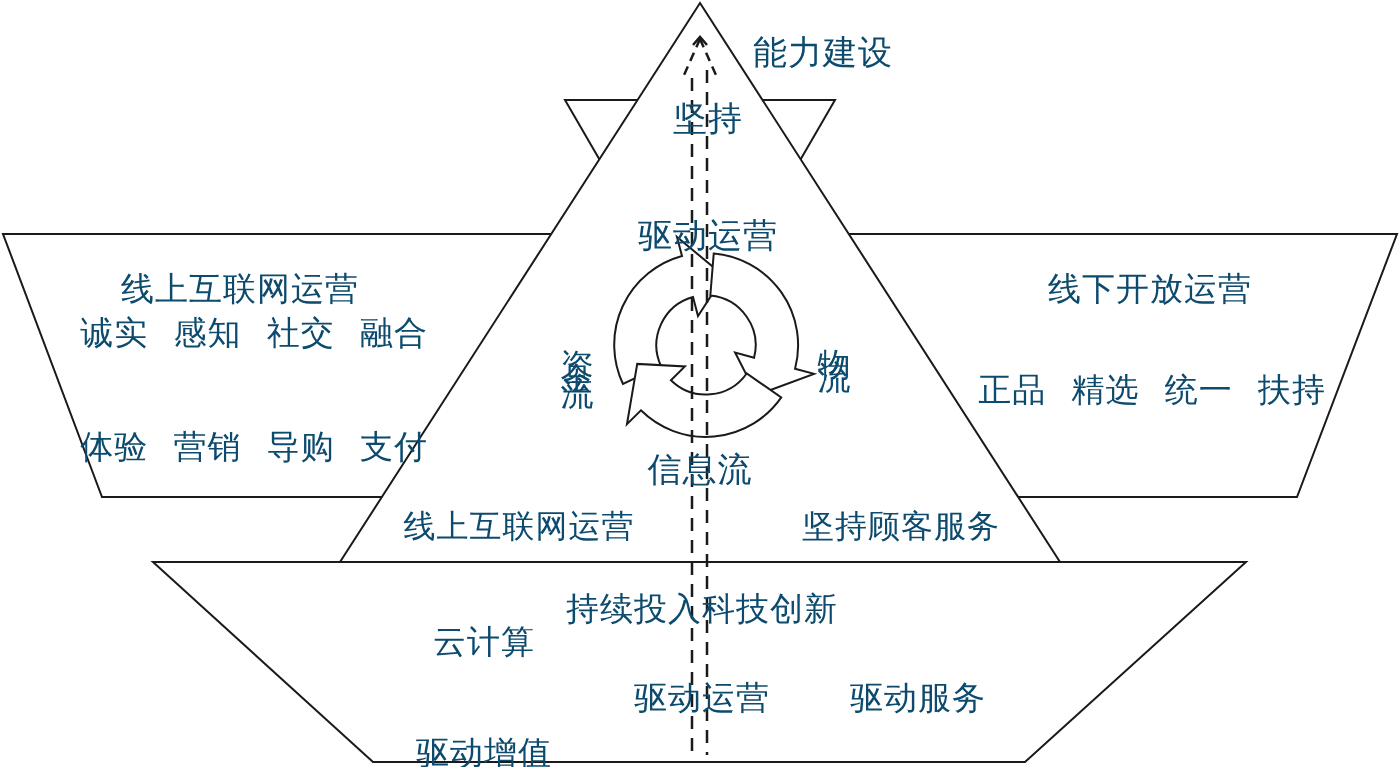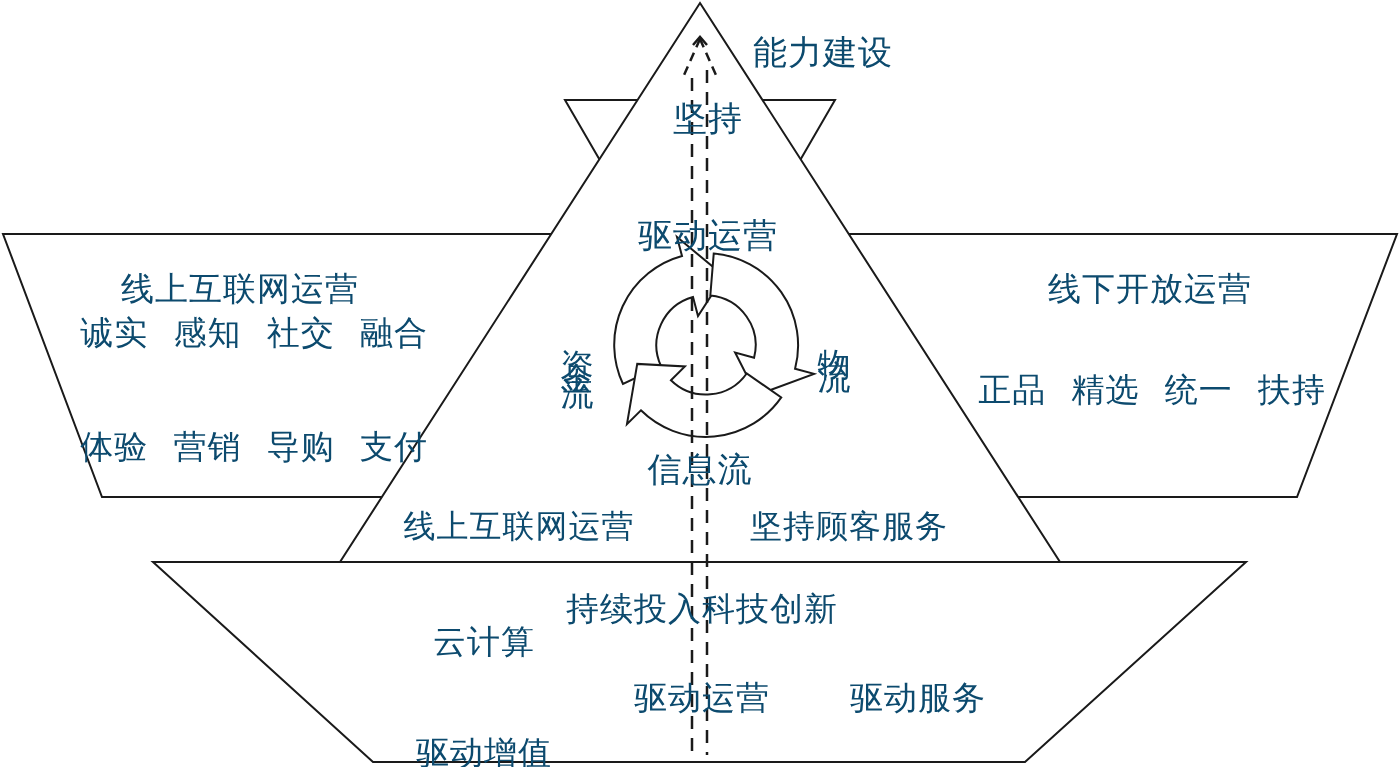--- a/index.html
+++ b/index.html
@@ -76,21 +76,21 @@
   </div>
 
   <div class="lbl vert" style="left:577px;top:343px;">资金流</div>
 
   <div class="lbl vert vert2" style="left:834px;top:333px;">物流</div>
 
   <div class="lbl" style="left:700px;top:469px;">信息流</div>
 
   <div class="lbl small" style="left:519px;top:526px;">线上互联网运营</div>
 
-  <div class="lbl small" style="left:849px;top:526px;">坚持顾客服务</div>
+  <div class="lbl small" style="left:901px;top:526px;">坚持顾客服务</div>
 
   <div class="lbl" style="left:240px;top:289px;font-size:33px;">线上互联网运营</div>
   <div class="lbl" style="left:1150px;top:289px;font-size:33px;">线下开放运营</div>
 
   <div class="lbl rows" style="left:254px;top:390px;">
     <div>诚实 感知 社交 融合</div>
     <div>体验 营销 导购 支付</div>
   </div>
   <div class="lbl rows" style="left:1152px;top:390px;">
     <div>正品 精选 统一 扶持</div>

